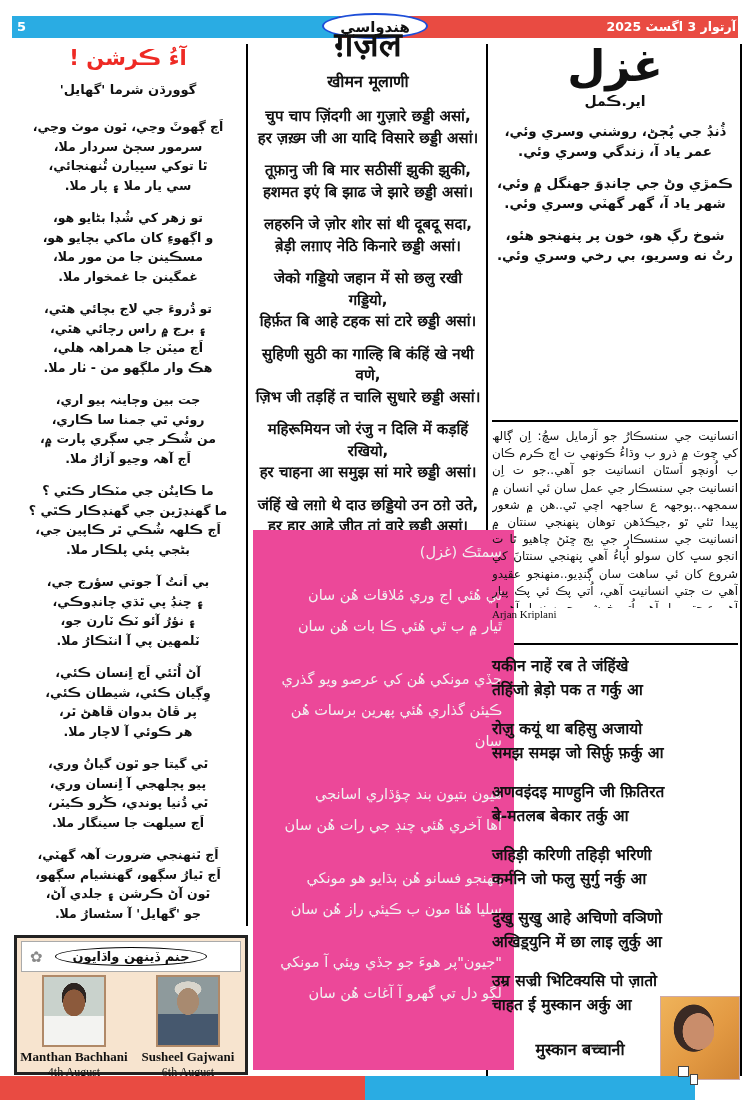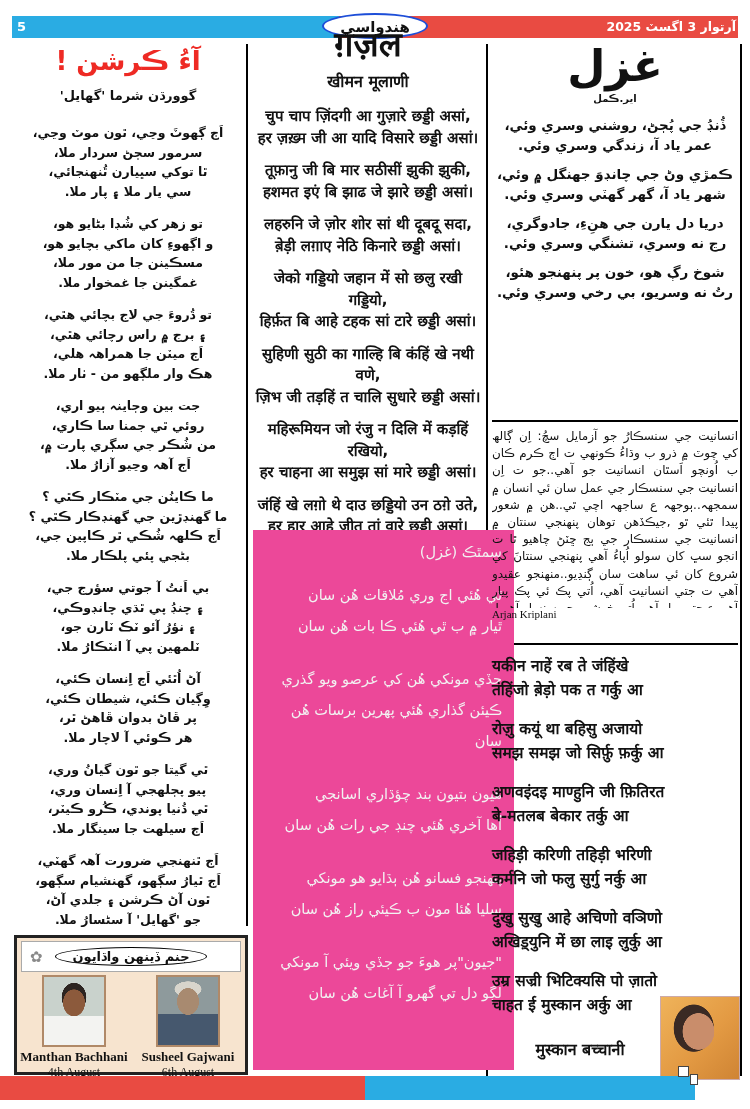--- a/index.html
+++ b/index.html
@@ -17,40 +17,40 @@
   .vline{position:absolute;width:1.5px;background:#000;}
   #div-left{left:246px;top:44px;height:882px;}
   #div-right{left:486px;top:44px;height:1032px;}
   #edge-right{left:740px;top:44px;height:1032px;}
   .hline{position:absolute;height:1.5px;background:#000;left:492px;width:246px;}
   #rule1{top:420px;}
   #rule2{top:643px;}
 
   
   #col-left{position:absolute;left:14px;top:46px;width:228px;text-align:center;direction:rtl;}
-  .lc-title{color:#ee2a24;font-weight:bold;font-size:26px;margin-bottom:12px;}
+  .lc-title{color:#ee2a24;font-weight:bold;font-size:21px;margin-bottom:12px;}
   .lc-author{font-weight:bold;font-size:13px;margin-bottom:20px;}
   .stanza{font-size:12.5px;font-weight:bold;line-height:19.5px;white-space:pre-line;margin-bottom:13px;}
 
   
   #col-mid{position:absolute;left:253px;top:25px;width:230px;text-align:center;}
   .mc-title{font-size:34px;font-weight:bold;line-height:1.15;}
   .mc-author{font-size:16px;font-weight:bold;margin:6px 0 14px;}
   .mc-couplet{font-size:15px;font-weight:bold;line-height:21.5px;white-space:pre-line;margin-bottom:11px;}
   .mc-phone{font-family:"Liberation Serif",serif;font-weight:bold;font-size:16px;margin-top:4px;}
 
   #blackbox{position:absolute;left:253px;top:530px;width:261px;height:540px;background:#ec4899;color:#f2f2f2;direction:rtl;padding:14px 12px;box-sizing:border-box;}
   .bb-title{font-size:14.5px;text-align:right;margin-bottom:20px;}
   .bb-couplet{font-size:14.5px;line-height:31px;white-space:pre-line;text-align:right;margin-bottom:22px;}
 
   
   #col-right{position:absolute;left:492px;top:38px;width:246px;}
   .rc-title{font-size:44px;font-weight:bold;text-align:center;direction:rtl;line-height:1.25;}
-  .rc-author{font-size:10px;font-weight:bold;text-align:center;direction:rtl;margin:0 0 12px;}
-  .rc-couplet{direction:rtl;text-align:center;font-size:13.5px;font-weight:bold;line-height:19.5px;white-space:pre-line;margin-bottom:10px;}
+  .rc-author{font-size:14px;font-weight:bold;text-align:center;direction:rtl;margin:0 0 0;}
+  .rc-couplet{direction:rtl;text-align:center;font-size:13.5px;font-weight:bold;line-height:19.5px;white-space:pre-line;margin-bottom:10px;margin-top:13px;}
   #rc-prose{position:absolute;left:492px;top:428px;width:246px;height:180px;overflow:hidden;direction:rtl;text-align:justify;font-size:12px;line-height:17.2px;}
   #rc-sign{position:absolute;left:492px;top:608px;font-family:"Liberation Serif",serif;font-size:11px;}
   #rc-poem{position:absolute;left:492px;top:654px;width:246px;text-align:left;}
   .rp-couplet{font-size:15.5px;font-weight:bold;line-height:24px;white-space:pre-line;margin-bottom:15px;}
   #rc-poet{position:absolute;left:500px;top:1038px;width:160px;text-align:center;font-weight:bold;font-size:16px;}
   #rc-photo{position:absolute;left:660px;top:996px;width:78px;height:82px;border:1px solid #caa;
     background:
       radial-gradient(ellipse 26px 30px at 48% 42%, #c98d6b 0 60%, transparent 62%),
       radial-gradient(ellipse 34px 40px at 42% 38%, #3a2a24 0 58%, transparent 60%),
       linear-gradient(135deg,#efb35a 0%,#e39a43 55%,#cf8434 100%);}
@@ -172,22 +172,20 @@
 
 </div>
 
 <div id="col-right">
   <div class="rc-title">غزل</div>
   <div class="rc-author">اير.ڪمل</div>
   <div class="rc-couplet">ڏُنڊُ جي پُڄڻ، روشني وسري وئي،
 عمر ياد آ، زندگي وسري وئي.</div>
   <div class="rc-couplet">ڪمڙي وڻ جي چانڊوَ جهنگل ۾ وئي،
 شهر ياد آ، گهر گهٽي وسري وئي.</div>
-  <div class="rc-couplet">دريا دل يارن جي هنِءِ، جادوگري،
-رڃ نه وسري، تشنگي وسري وئي.</div>
   <div class="rc-couplet">شوخ رڳ هو، خون پر پنهنجو هئو،
 رتُ نه وسريو، بي رخي وسري وئي.</div>
 </div>
 
 <div id="rc-prose">انسانيت جي سنسڪارُ جو آزمايل سچُ: اِن ڳالھ کي چوٽ ۾ ذرو ب وڌاءُ ڪونهي ت اڄ ڪرم ڪان ب اُونچو اَسٿان انسانيت جو آهي..جو ت اِن انسانيت جي سنسڪار جي عمل سان ئي انسان ۾ سمجهہ..ٻوجهہ ع ساجهہ اچي ٿي..هن ۾ شعور پيدا ٿئي ٿو ,جيڪڏهن توهان پنهنجي سنتان ۾ انسانيت جي سنسڪار جي ٻج ڇٽڻ چاهيو ٿا ت انجو سڀ کان سولو اُپاءُ آهي پنهنجي سنتانَ کي شروع کان ئي ساهت سان ڳنڍيو..منهنجو عقيدو آهي ت جتي انسانيت آهي، اُتي پڪ ئي پڪ پيار آهي ع جتي پيار آهي،اُتي خوشين جو سنسار آهي!</div>
 <div id="rc-sign">Arjan Kriplani</div>
 
 <div id="rc-poem">
   <div class="rp-couplet">यकीन नाहें रब ते जंहिंखे
 तंहिंजो बे़ड़ो पक त गर्कु आ</div>

